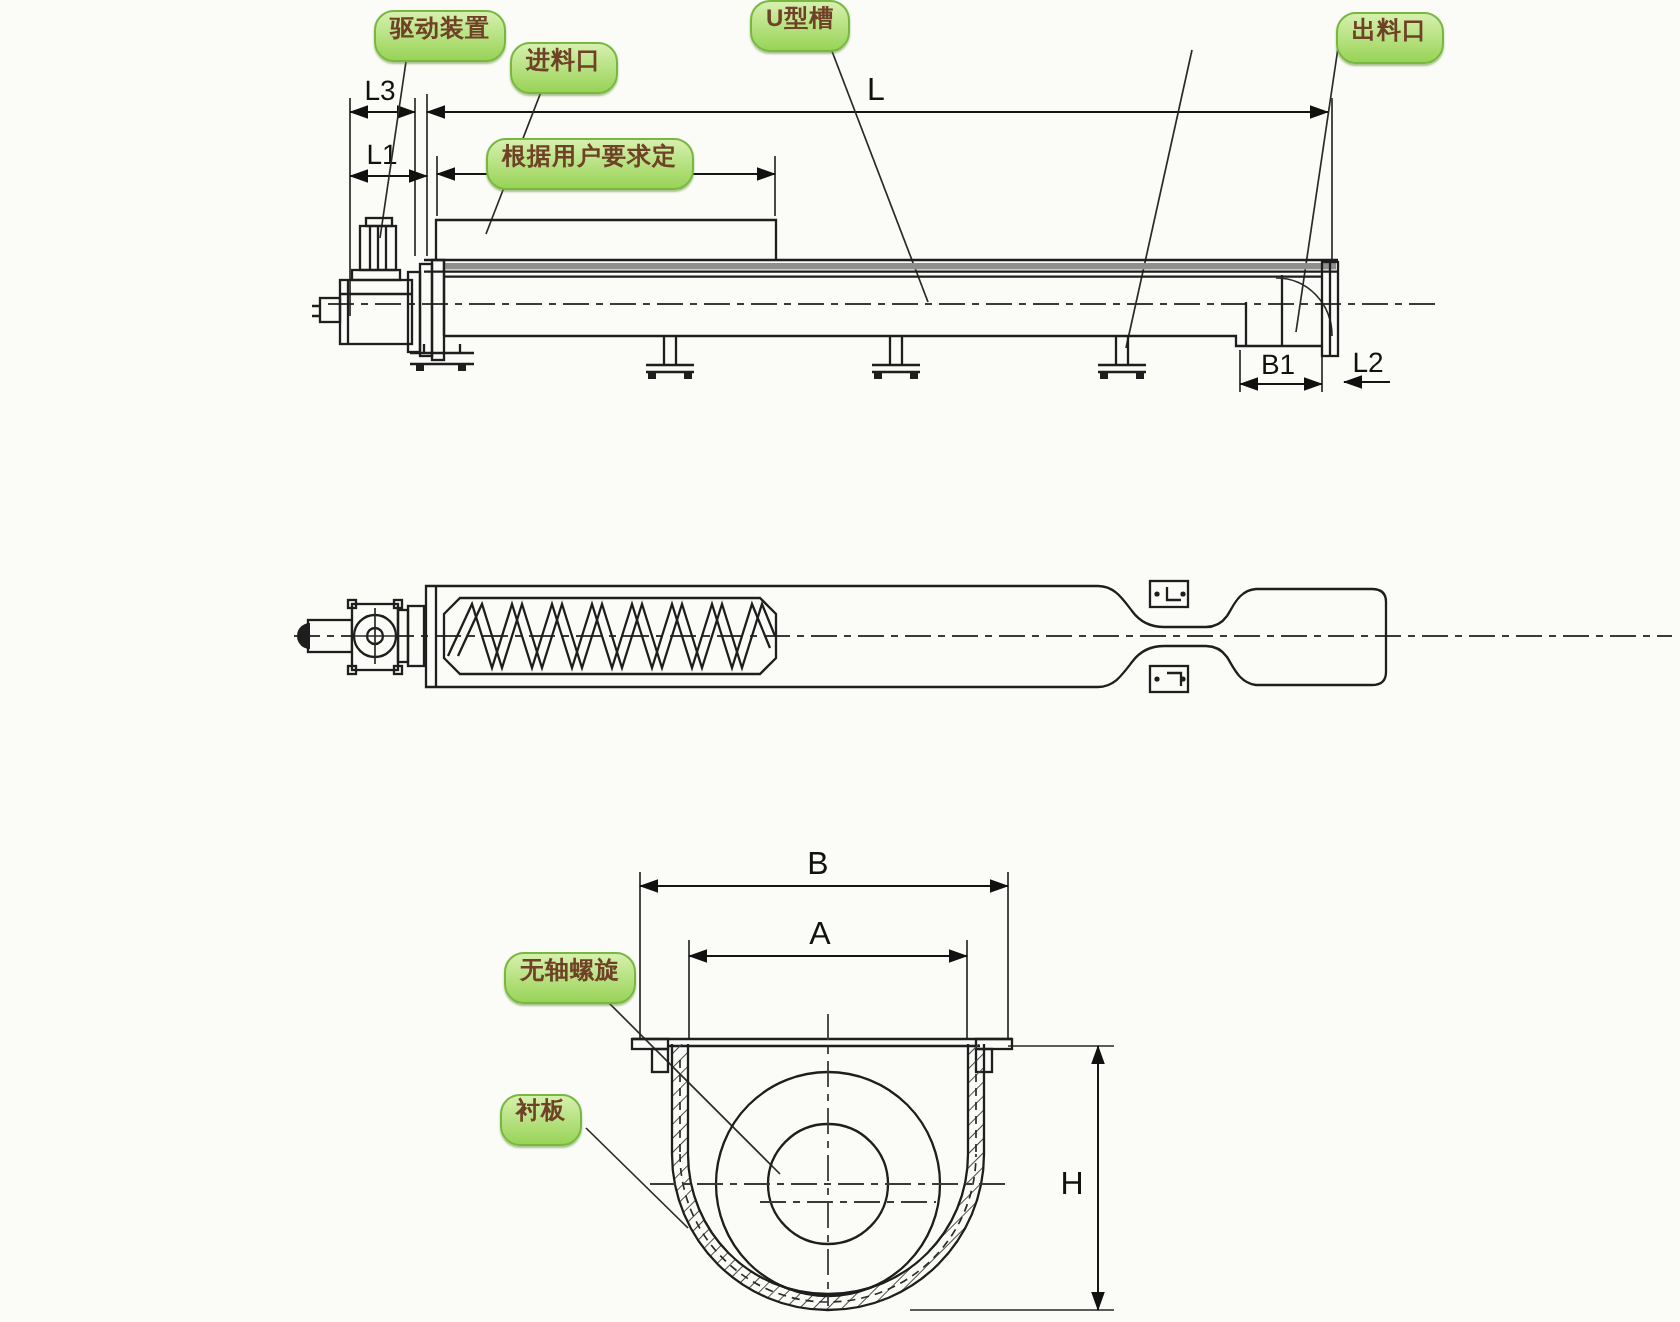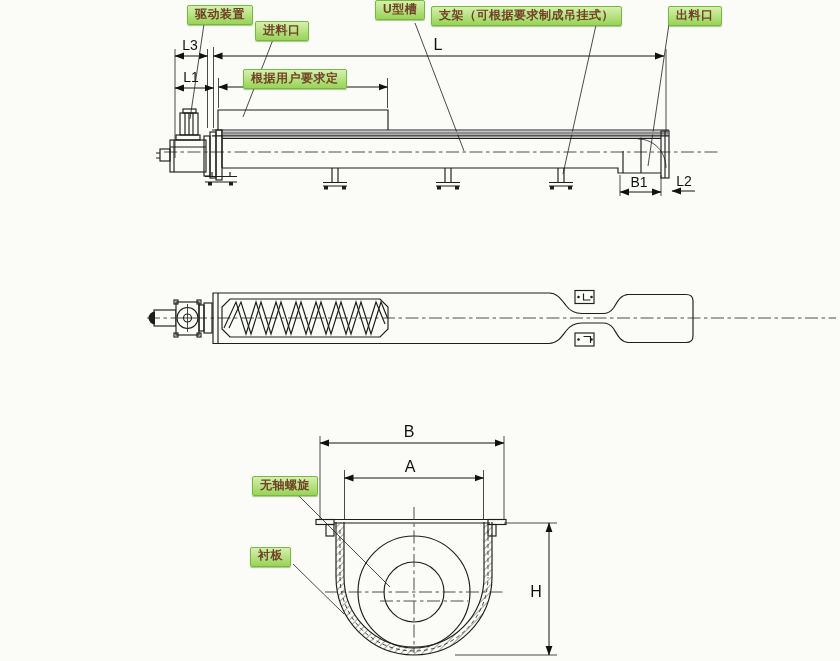--- a/index.html
+++ b/index.html
@@ -8,22 +8,22 @@
     background:#fbfbf8;
     font-family:"Liberation Sans",sans-serif;
   }
   #stage svg{position:absolute;left:0;top:0;}
   .callout{
     position:absolute;
     font:bold 12px/15px "Liberation Sans",sans-serif;
     color:#6f4126;
     background:linear-gradient(#d6f0ad,#98d357);
     border:1px solid #79b840;
-    border-radius:2px;
-    padding:1px 7px 2px;
+    border-radius:10px;
+    padding:1px 7px 8px;
     white-space:nowrap;
     letter-spacing:.5px;
     box-shadow:0 1px 1px rgba(90,140,40,.5);
     z-index:2;
   }
   .dimtext{
     font-family:"Liberation Sans",sans-serif;
     fill:#111;
     font-size:14px;
   }
@@ -279,19 +279,18 @@
       <path class="cl" d="M414,507 V653"></path>
       <path class="cl" d="M325,592 H504"></path>
       <path class="cl" d="M380,601 H468" stroke-width=".7"></path>
     </g>
   </g>
 </svg>
 
 <div class="callout" style="left:187px;top:5px;">驱动装置</div>
 <div class="callout" style="left:255px;top:21px;">进料口</div>
 <div class="callout" style="left:375px;top:0;">U型槽</div>
-<div class="callout" style="left:431px;top:6px;">支架（可根据要求制成吊挂式）</div>
 <div class="callout" style="left:651px;top:6px;margin-left:17px;">出料口</div>
 <div class="callout" style="left:243px;top:69px;">根据用户要求定</div>
 <div class="callout" style="left:252px;top:476px;">无轴螺旋</div>
 <div class="callout" style="left:250px;top:547px;font-family:Liberation Mono, monospace;">衬板</div>
 
 </div>
 
 </body></html>

